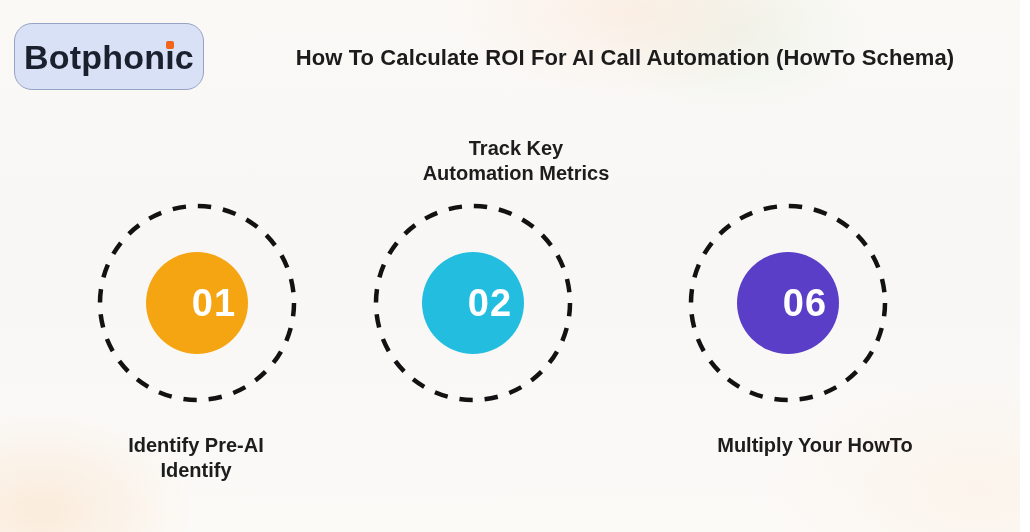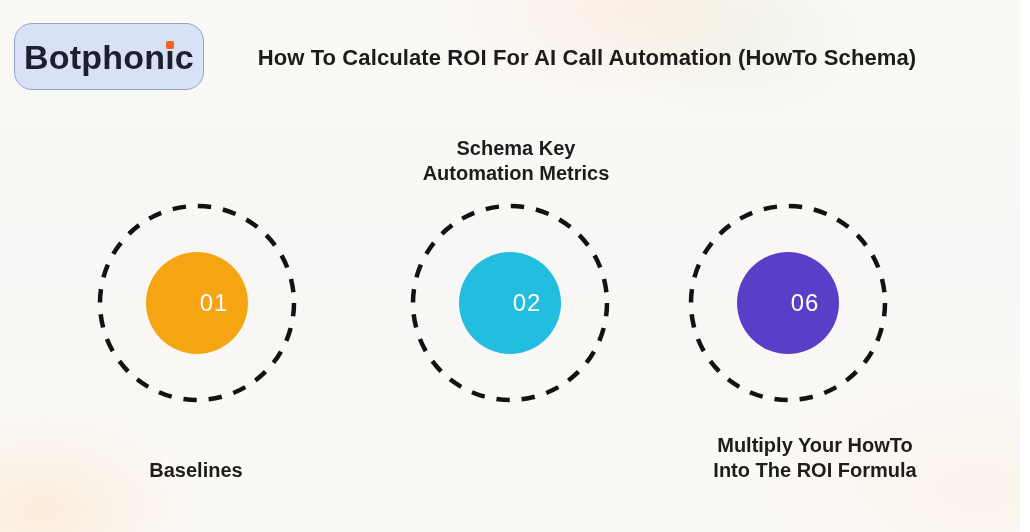--- a/index.html
+++ b/index.html
@@ -43,57 +43,57 @@
     position: absolute;
     top: 1px; left: 50%;
     transform: translateX(-50%);
     width: 8px; height: 8px;
     border-radius: 2px;
     background: #f2641e;
   }
 
   .page-title {
     position: absolute;
-    left: 587px; top: 45px;
+    left: 625px; top: 45px;
     transform: translateX(-50%);
     width: 800px;
     text-align: center;
     font-size: 22px;
     font-weight: bold;
     color: #1c1c1c;
     letter-spacing: 0.1px;
     white-space: nowrap;
   }
 
   
   .step-ring {
     position: absolute;
     width: 200px; height: 200px;
     top: 203px;
   }
   .ring-1 { left: 97px; }
-  .ring-2 { left: 410px; }
+  .ring-2 { left: 373px; }
   .ring-3 { left: 688px; }
 
   .step-ring svg { position: absolute; left: 0; top: 0; }
 
   .step-circle {
     position: absolute;
     left: 50%; top: 50%;
     transform: translate(-50%, -50%);
     width: 102px; height: 102px;
     border-radius: 50%;
     display: flex;
     align-items: center;
     justify-content: center;
   }
   .step-number {
     color: #ffffff;
-    font-size: 24px;
-    font-weight: normal;
+    font-size: 38px;
+    font-weight: bold;
     letter-spacing: 1px;
     margin-left: 34px;
   }
 
   .step-label {
     position: absolute;
     transform: translateX(-50%);
     text-align: center;
     font-size: 20px;
     font-weight: bold;
@@ -117,35 +117,35 @@
   <div class="page-title">How To Calculate ROI For AI Call Automation (HowTo Schema)</div>
 
   <div class="step-ring ring-1">
     <svg width="200" height="200" viewBox="0 0 200 200">
       <circle cx="100" cy="100" r="97" fill="none" stroke-width="4.5" stroke-dasharray="13.4 12" stroke="#121212"></circle>
     </svg>
     <div class="step-circle" style="background: rgb(246, 165, 18);">
       <span class="step-number">01</span>
     </div>
   </div>
-  <div class="step-label label-1"><br><span>Baselines</span></div>
+  <div class="step-label label-1"><span>Identify Pre-AI</span><br><span>Identify</span></div>
 
   <div class="step-ring ring-2">
     <svg width="200" height="200" viewBox="0 0 200 200">
       <circle cx="100" cy="100" r="97" fill="none" stroke-width="4.5" stroke-dasharray="13.4 12" stroke="#121212"></circle>
     </svg>
     <div class="step-circle" style="background: rgb(35, 190, 223);">
       <span class="step-number">02</span>
     </div>
   </div>
-  <div class="step-label label-2"><span>Schema Key</span><br><span>Automation Metrics</span></div>
+  <div class="step-label label-2"><span>Track Key</span><br><span>Automation Metrics</span></div>
 
   <div class="step-ring ring-3">
     <svg width="200" height="200" viewBox="0 0 200 200">
       <circle cx="100" cy="100" r="97" fill="none" stroke-width="4.5" stroke-dasharray="13.4 12" stroke="#121212"></circle>
     </svg>
     <div class="step-circle" style="background: rgb(90, 62, 200);">
       <span class="step-number">06</span>
     </div>
   </div>
-  <div class="step-label label-3"><span>Multiply  Your HowTo</span><br><span>Into The ROI Formula</span></div>
+  <div class="step-label label-3"><span>Multiply  Your HowTo</span><br></div>
 
 </div>
 
 </body></html>

